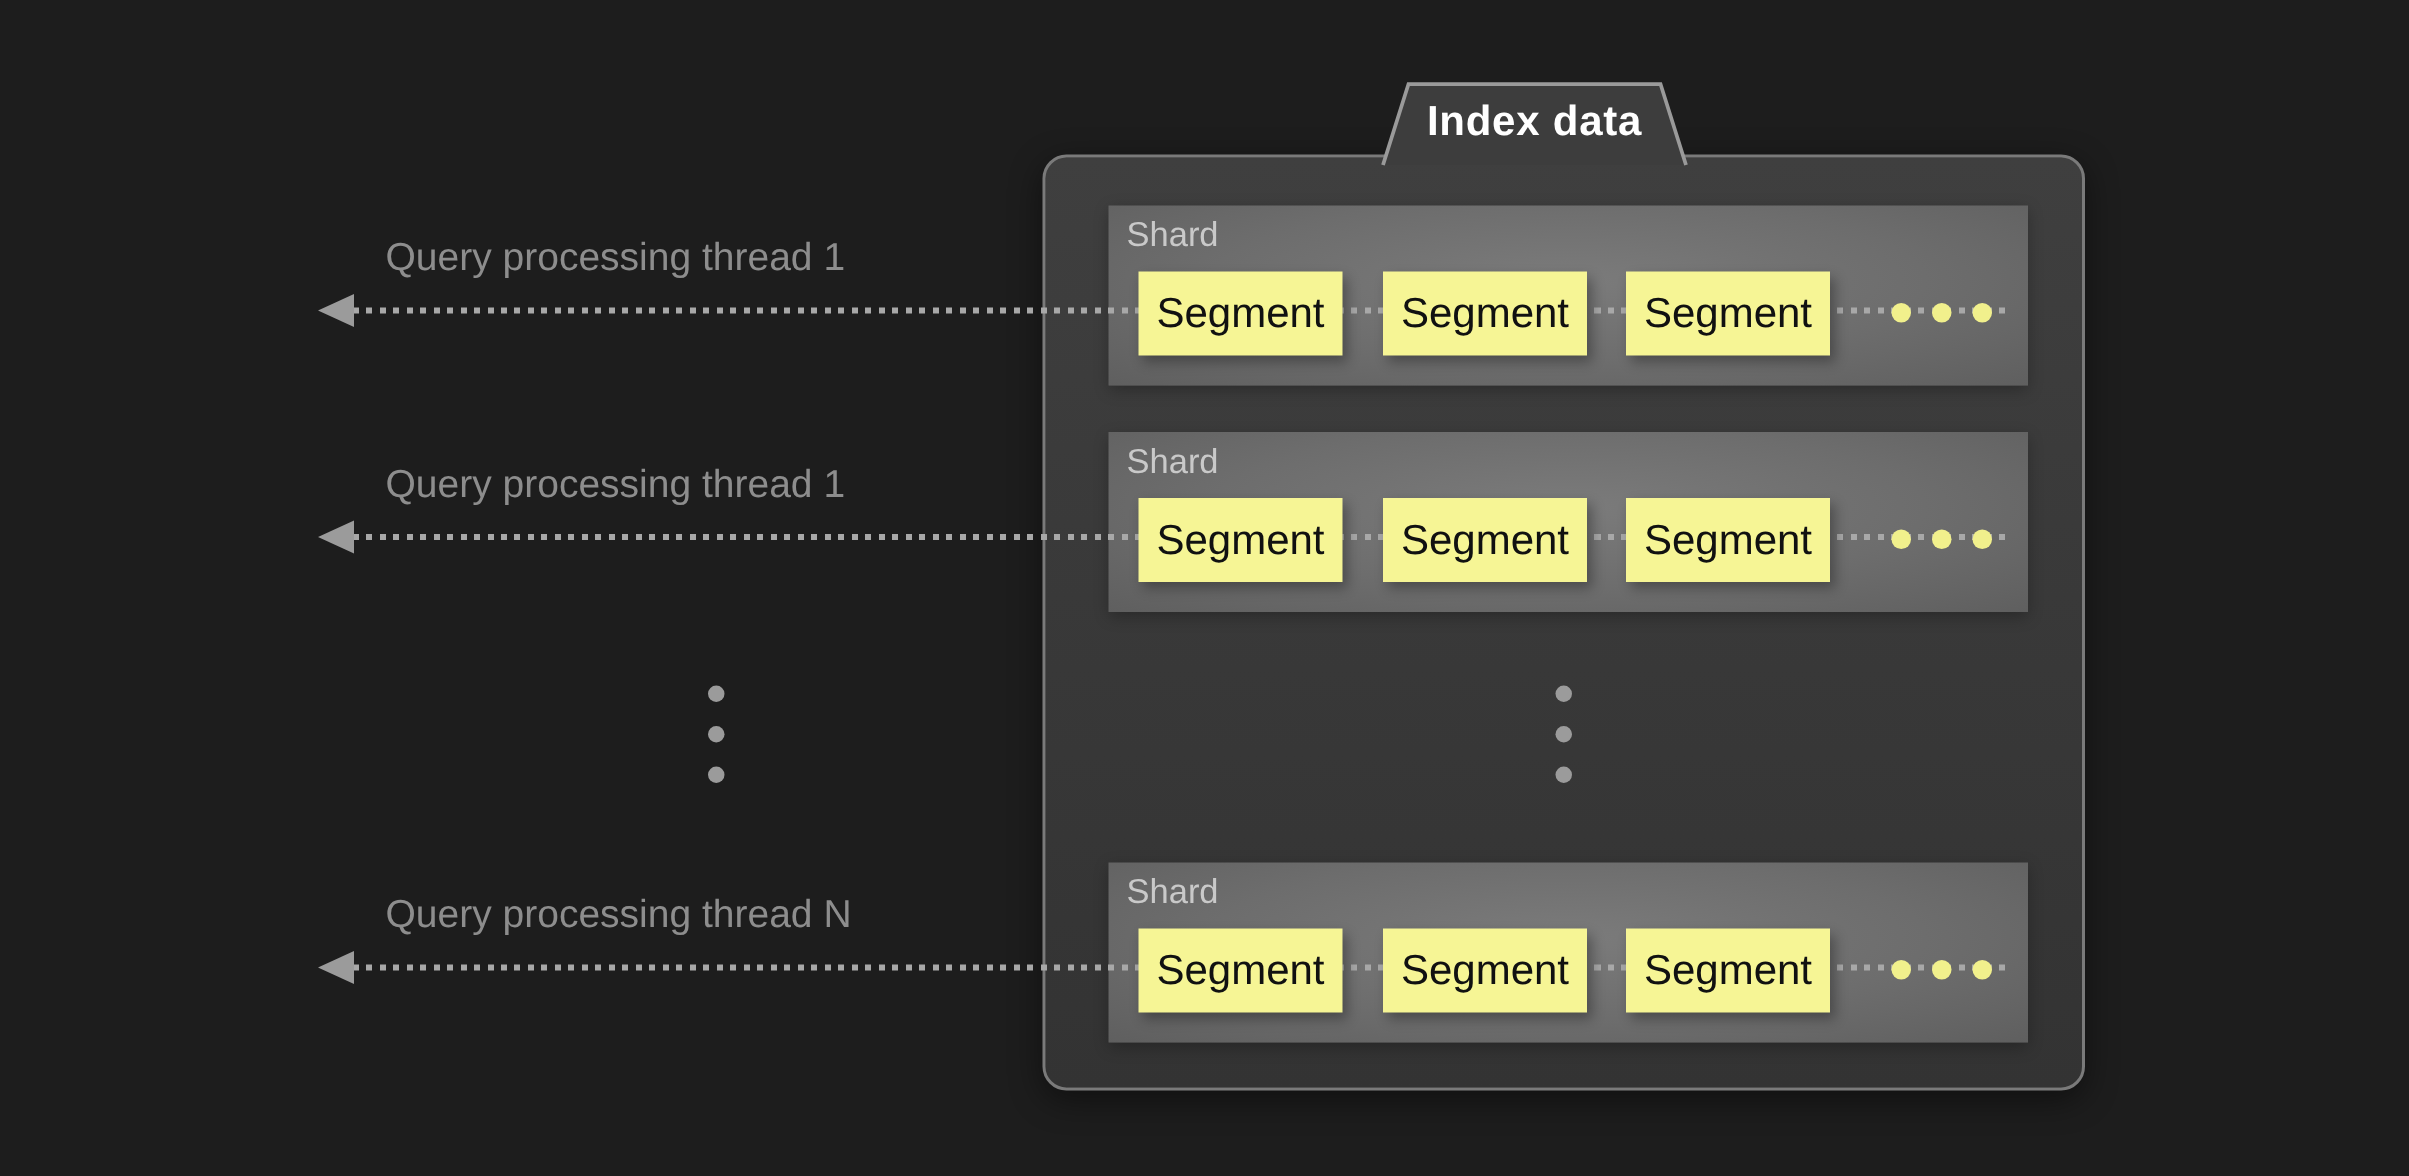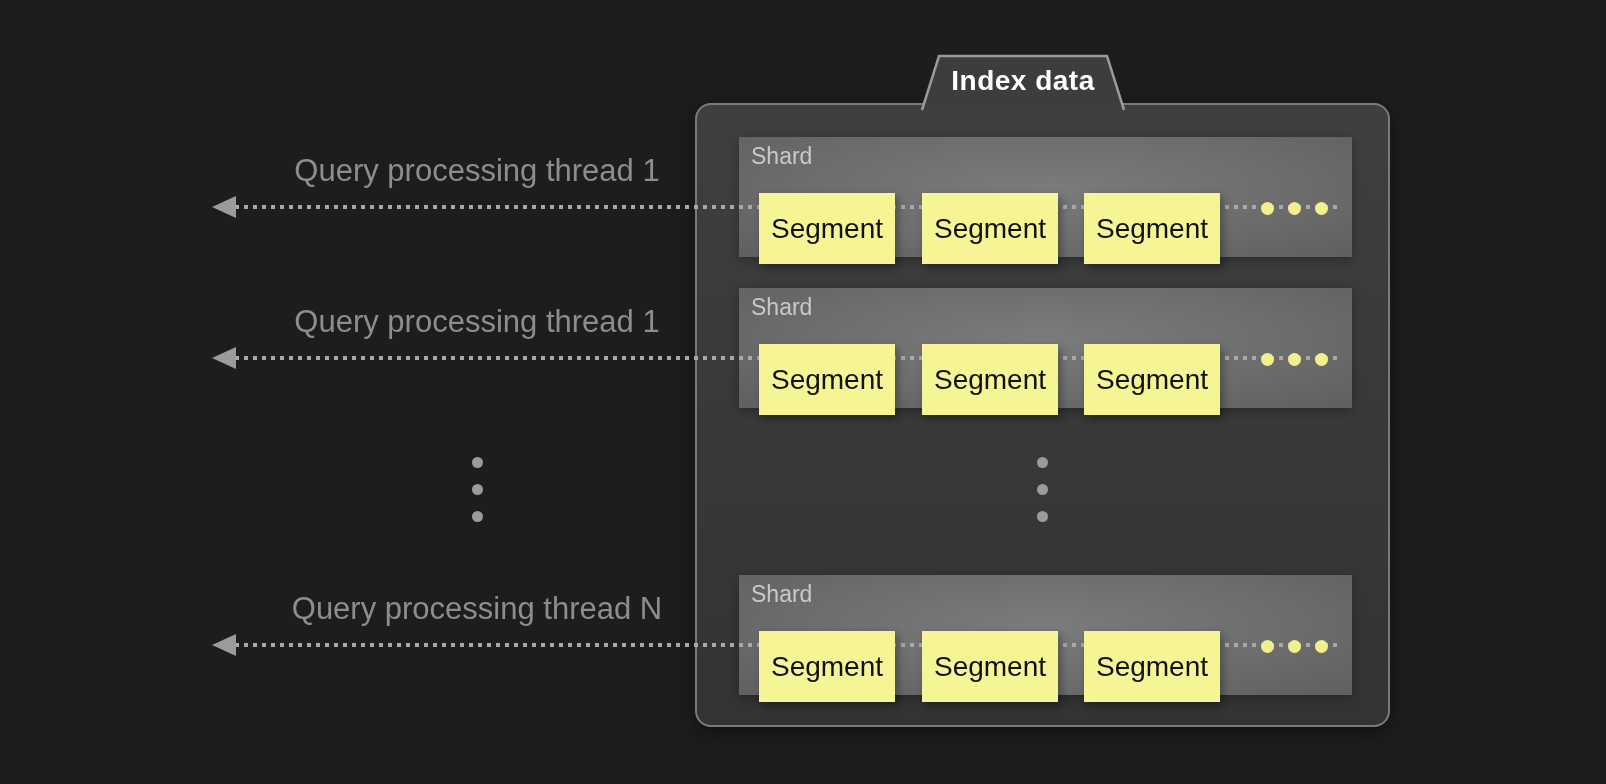--- a/index.html
+++ b/index.html
@@ -29,43 +29,43 @@
   .shard{
     position:absolute;left:42px;width:613px;height:120px;
     background:radial-gradient(ellipse at 50% 42%,#7b7b7b 0%,var(--shard-fill,#6d6d6d) 55%,#5f5f5f 100%);
     box-shadow:0 3px 10px rgba(0,0,0,.28);
   }
   .shard-label{
     position:absolute;left:12px;top:6px;
     color:var(--shard-label-text,#c9c9c9);font-size:23px;text-align:center;
   }
   .segment{
-    position:absolute;top:56px;width:136px;height:71px;z-index:4;
+    position:absolute;top:44px;width:136px;height:56px;z-index:4;
     background:var(--segment-fill,#f6f595);
     color:var(--segment-text,#111);
     display:flex;align-items:center;justify-content:center;
     font-size:28px;box-shadow:3px 4px 8px rgba(0,0,0,.32);
   }
   
   .ydots{position:absolute;left:522px;top:65px;display:flex;gap:14px;z-index:4;}
   .ydot{width:13px;height:13px;border-radius:50%;background:var(--yellow-dot,#f1f08c);}
   
   .dotline{
     position:absolute;left:235px;width:1103px;height:4px;z-index:3;
     background:repeating-linear-gradient(90deg,var(--dotted-line,#a8a8a8) 0 4px,transparent 4px 9px);
   }
   .arrowhead{
     position:absolute;left:212px;width:0;height:0;z-index:3;
     border-top:11px solid transparent;border-bottom:11px solid transparent;
     border-right:24px solid var(--gray-dot,#9b9b9b);
   }
   .thread-label{
     position:absolute;left:257px;width:440px;height:32px;z-index:2;
-    text-align:center;line-height:32px;
-    color:var(--thread-label-text,#8d8d8d);font-size:31px;
+    line-height:32px;
+    color:var(--thread-label-text,#8d8d8d);font-size:26px;
   }
   
   .vdots{position:absolute;display:flex;flex-direction:column;gap:16px;z-index:2;}
   .vdot{width:11px;height:11px;border-radius:50%;background:var(--gray-dot,#9b9b9b);}
 </style>
 </head>
 <body>
 
 <div id="stage">
   <div class="index-box" id="indexbox">

